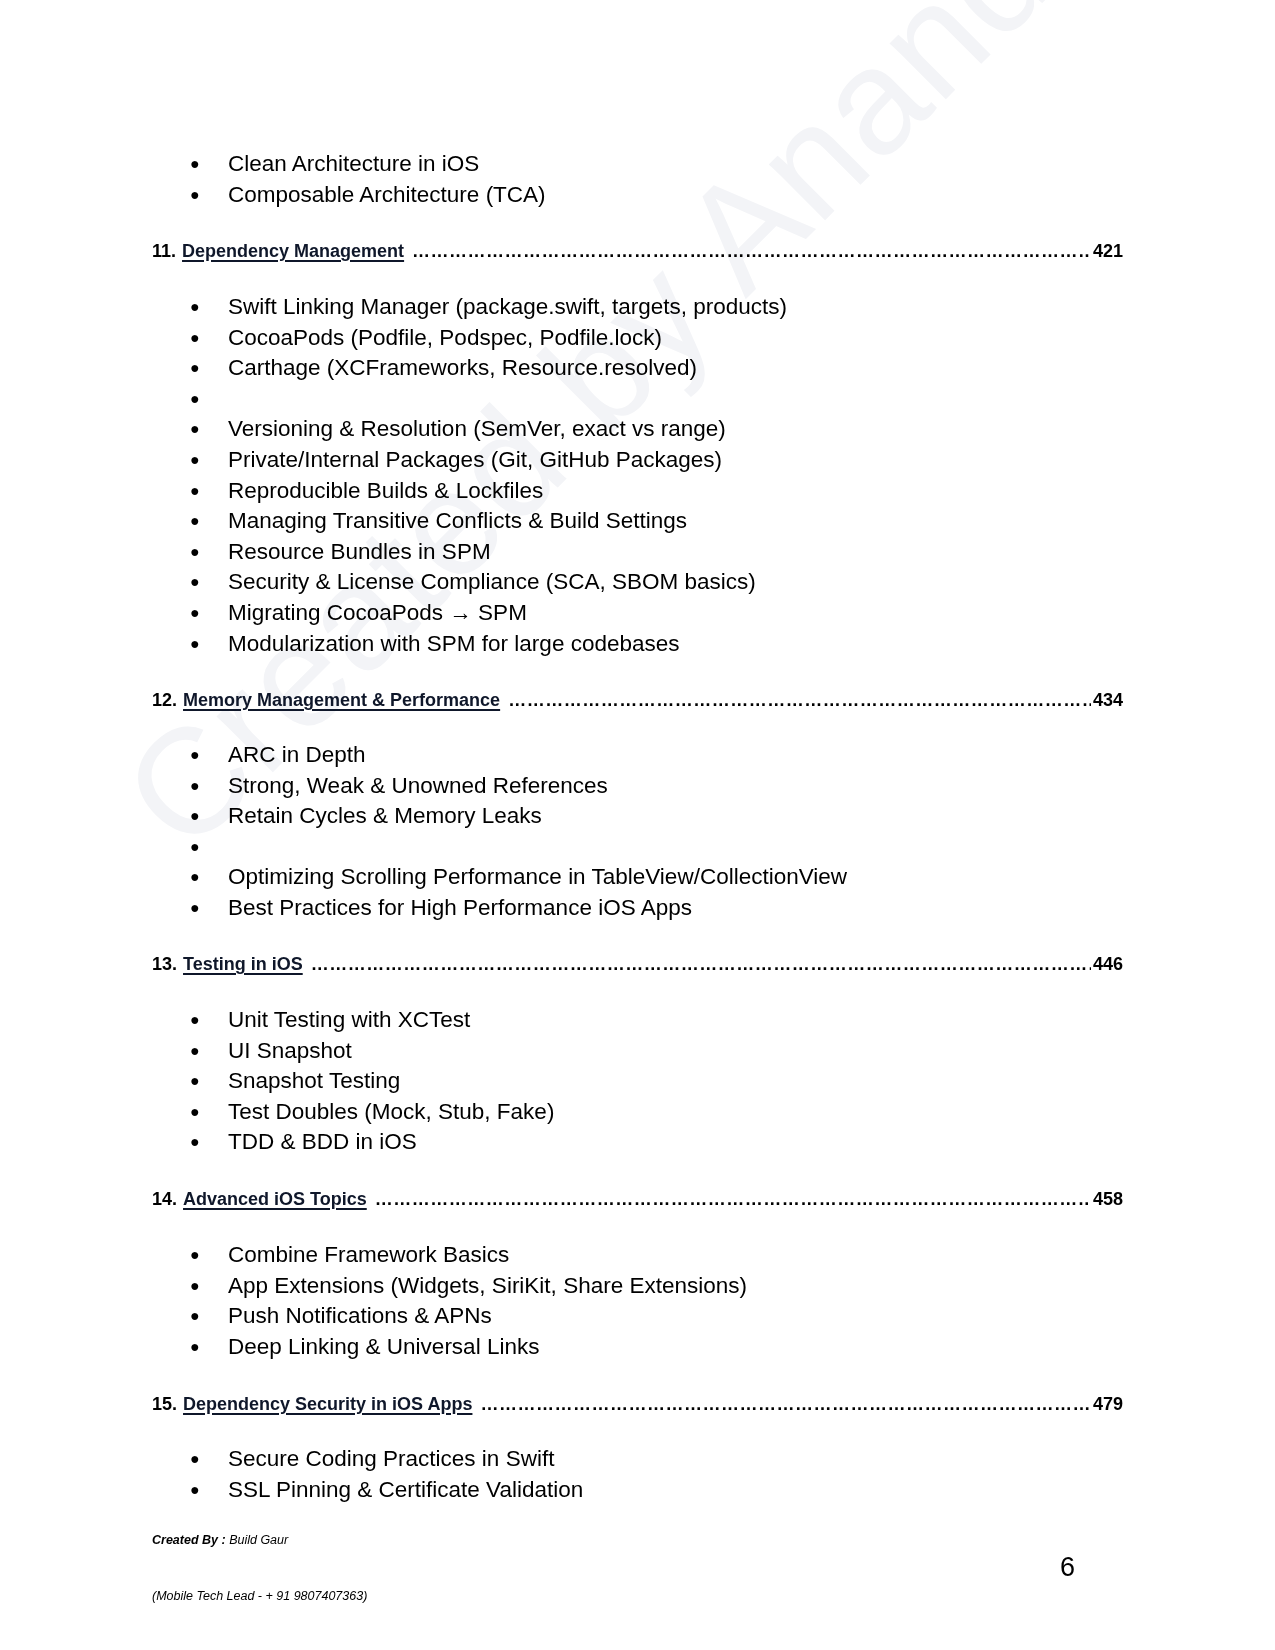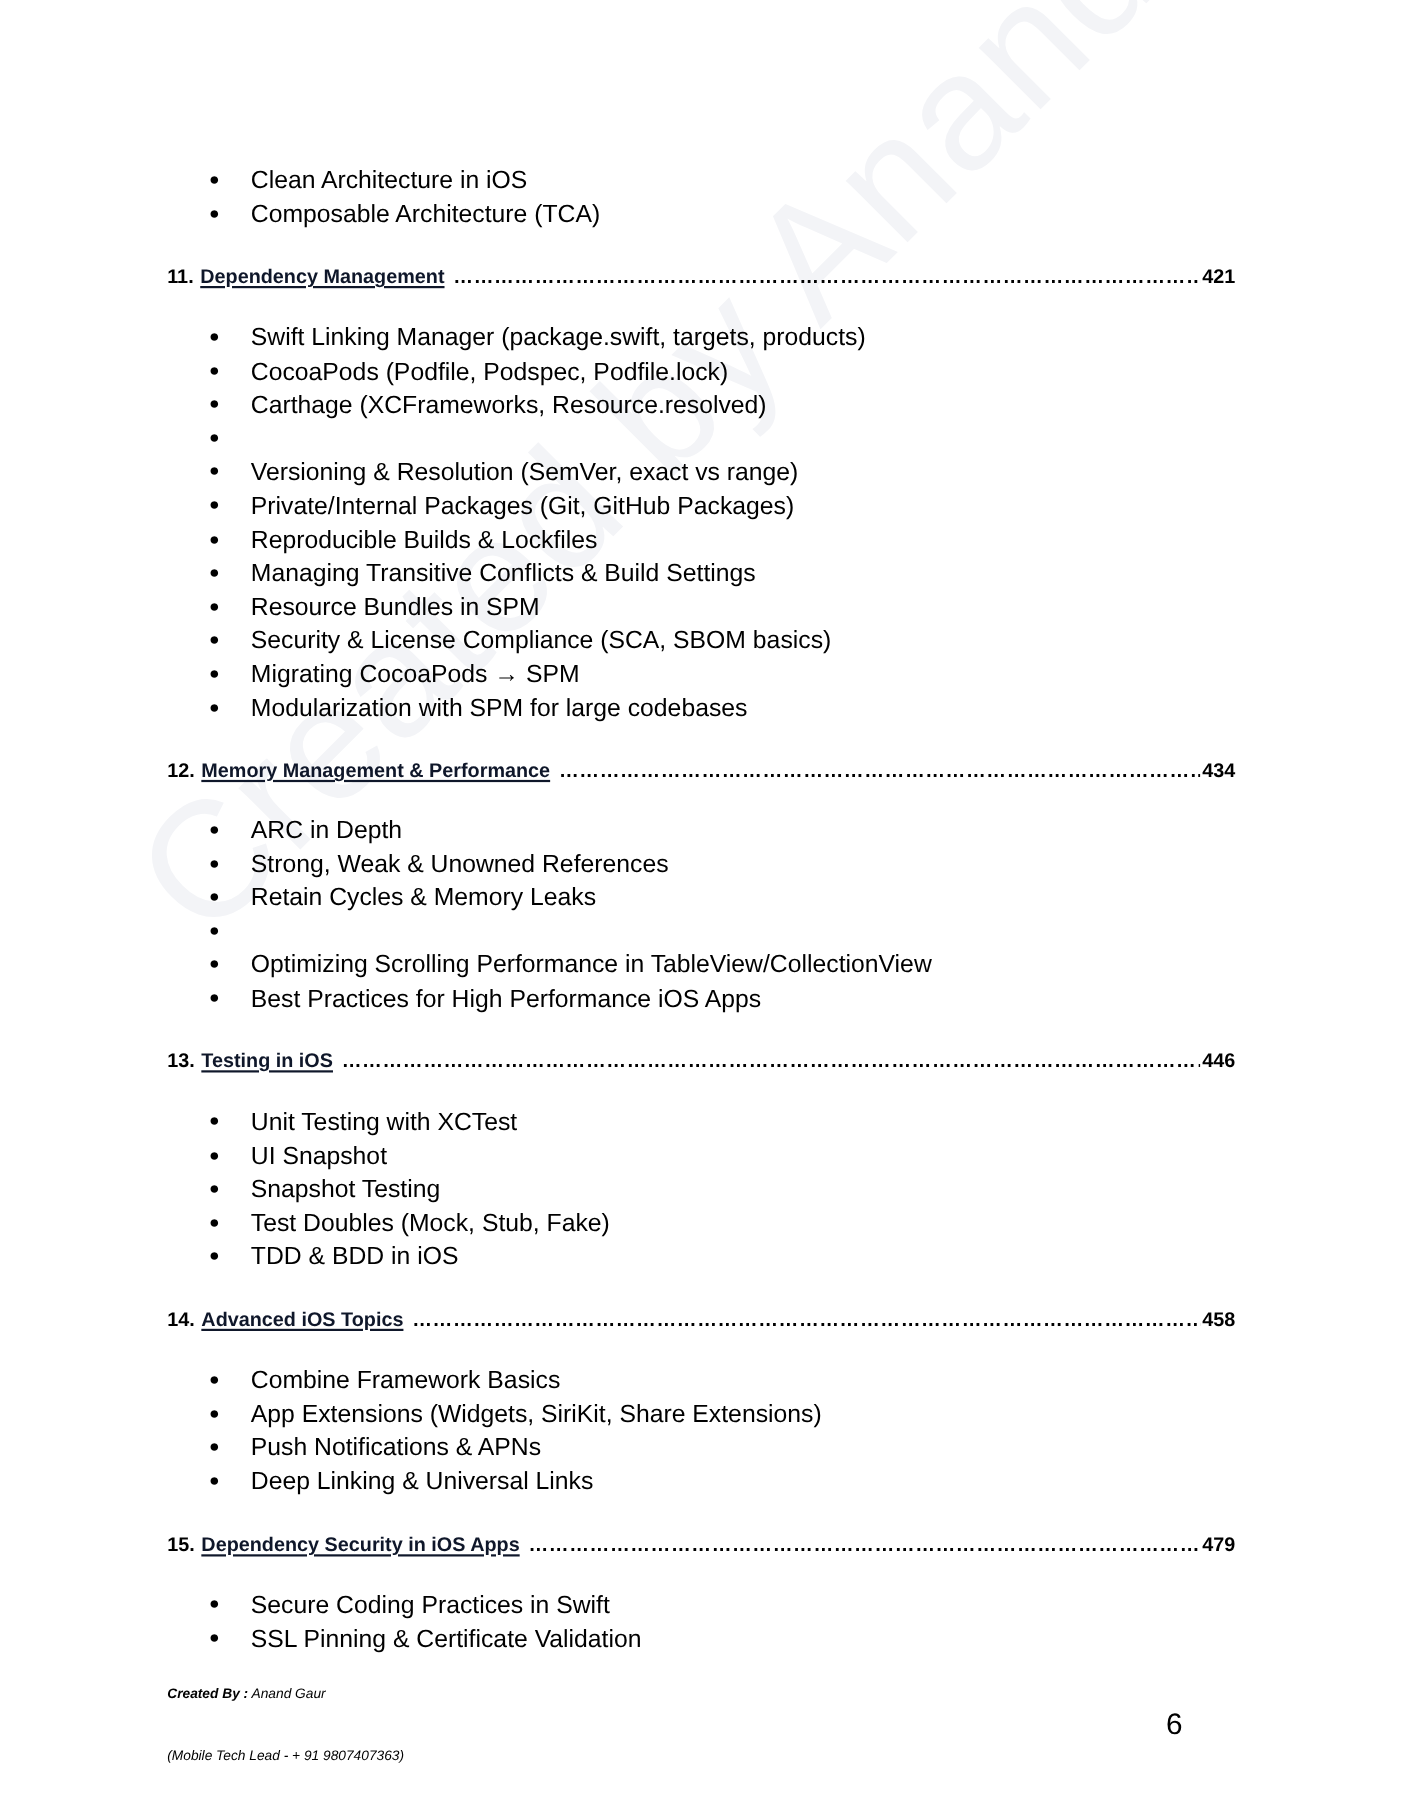--- a/index.html
+++ b/index.html
@@ -108,17 +108,17 @@
     <span class="leader">………………………………………………………………………………………………………………………………………………………………………………………………</span>
     <span class="page">479</span>
   </div>
   <ul class="bullets" style="top:1444px">
     <li class="bullet"><span class="dot">●</span><span>Secure Coding Practices in Swift</span></li>
     <li class="bullet"><span class="dot">●</span><span>SSL Pinning &amp; Certificate Validation</span></li>
   </ul>
 
   <div class="footer-created">
     <b>Created By :</b>
-    <span>Anand Gaur</span>
+    <span>Build Gaur</span>
   </div>
   <div class="footer-role">(Mobile Tech Lead - + 91 9807407363)</div>
   <div class="page-number">6</div>
 </div>
 
 </body></html>

